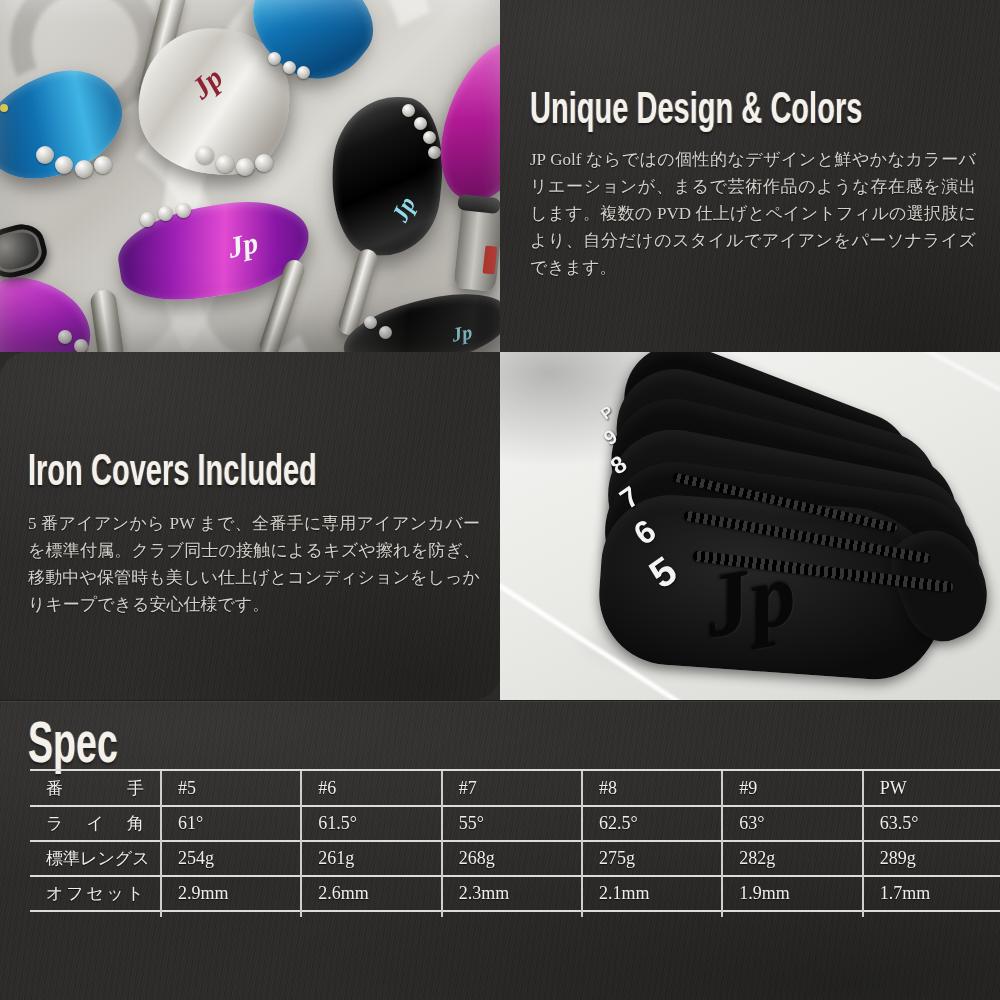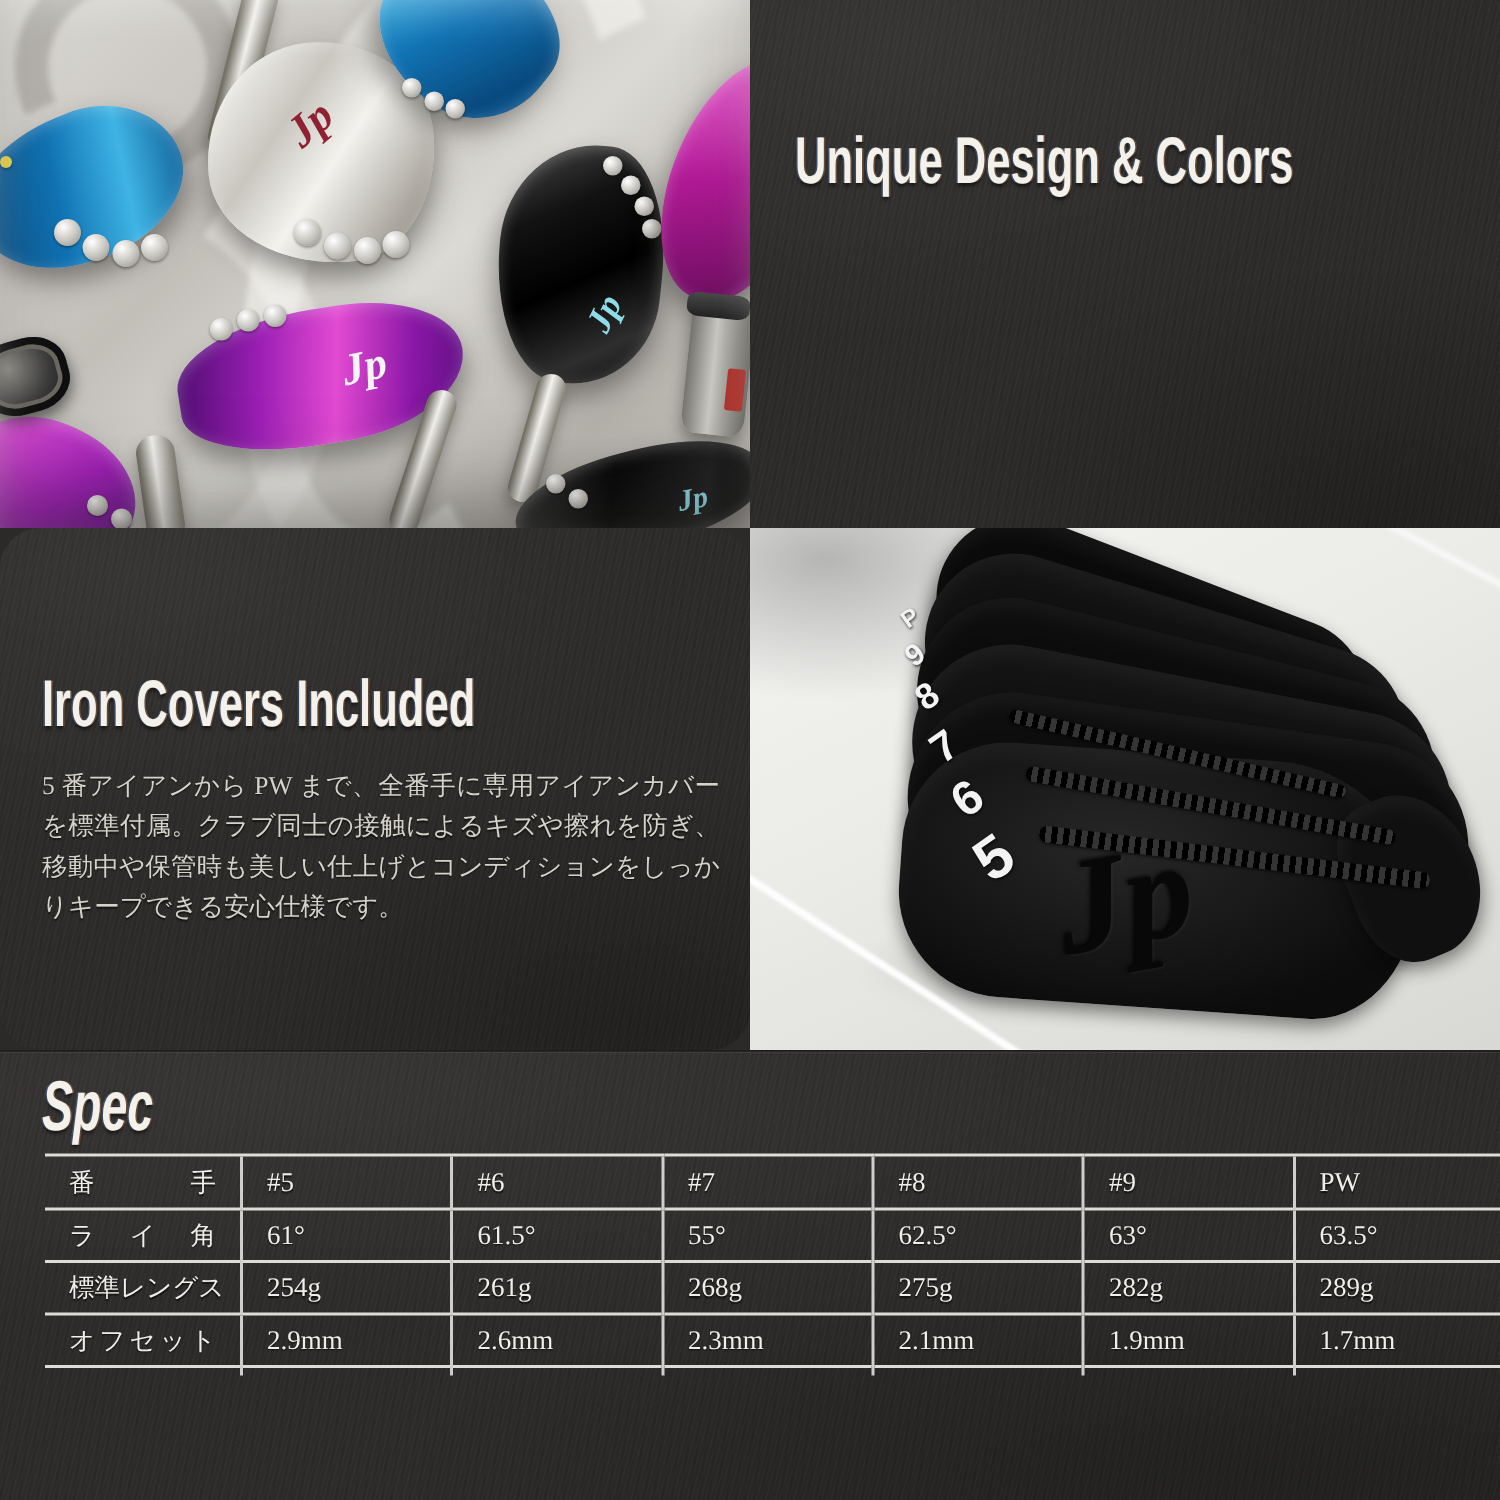--- a/index.html
+++ b/index.html
@@ -21,21 +21,21 @@
   .row2 { position:absolute; left:0; top:352px; width:1000px; height:348px; }
   .spec { position:absolute; left:0; top:700px; width:1000px; height:300px;
           box-shadow: inset 0 1px 0 rgba(255,255,255,0.06); border-top:1px solid #1e1d1b; }
 
   
   h2.hd { position:absolute; font-weight:bold; font-size:44px; line-height:1.1; color:#f4f1ea; }
   h2.hd .cond { display:inline-block; white-space:nowrap; transform:scaleX(0.66);
                 transform-origin:0 50%;
                 text-shadow:1.5px 0 rgba(255,170,100,0.28), -1.5px 0 rgba(110,170,255,0.28),
                             0 2px 3px rgba(0,0,0,0.55); }
-  .spec h2.hd { font-size:47px;font-style:italic; }
+  .spec h2.hd { font-size:57px; }
 
   
   p.body { position:absolute; font-family:"Liberation Serif","DejaVu Serif",serif;
            font-size:17px; line-height:27px; color:#d5d2cc; text-align:justify;
            text-shadow:0 1px 1px rgba(0,0,0,0.6); }
 
   .panel-design { position:absolute; left:500px; top:0; width:500px; height:368px; }
   .panel-design h2.hd { left:30px; top:84px; }
   .panel-design p.body { left:30px; top:146px; width:446px; }
 
@@ -188,20 +188,21 @@
       <div style="position:absolute;left:458px;top:196px;width:42px;height:16px;transform:rotate(6deg);
                   background:linear-gradient(#4a4a4a,#232323);border-radius:8px/6px;"></div>
       <div style="position:absolute;left:484px;top:246px;width:12px;height:28px;background:#b3342e;
                   transform:rotate(6deg);border-radius:2px;"></div>
     </div>
 
     <div class="panel-design dark">
       <h2 class="hd">
         <span class="cond">Unique Design &amp; Colors</span>
       </h2>
+      <p class="body">JP Golf ならではの個性的なデザインと鮮やかなカラーバリエーションが、まるで芸術作品のような存在感を演出します。複数の PVD 仕上げとペイントフィルの選択肢により、自分だけのスタイルでアイアンをパーソナライズできます。</p>
     </div>
   </section>
 
   <section class="row2">
 
     <div class="panel-covers dark">
       <h2 class="hd">
         <span class="cond">Iron Covers Included</span>
       </h2>
       <p class="body">5 番アイアンから PW まで、全番手に専用アイアンカバーを標準付属。クラブ同士の接触によるキズや擦れを防ぎ、移動中や保管時も美しい仕上げとコンディションをしっかりキープできる安心仕様です。</p>

